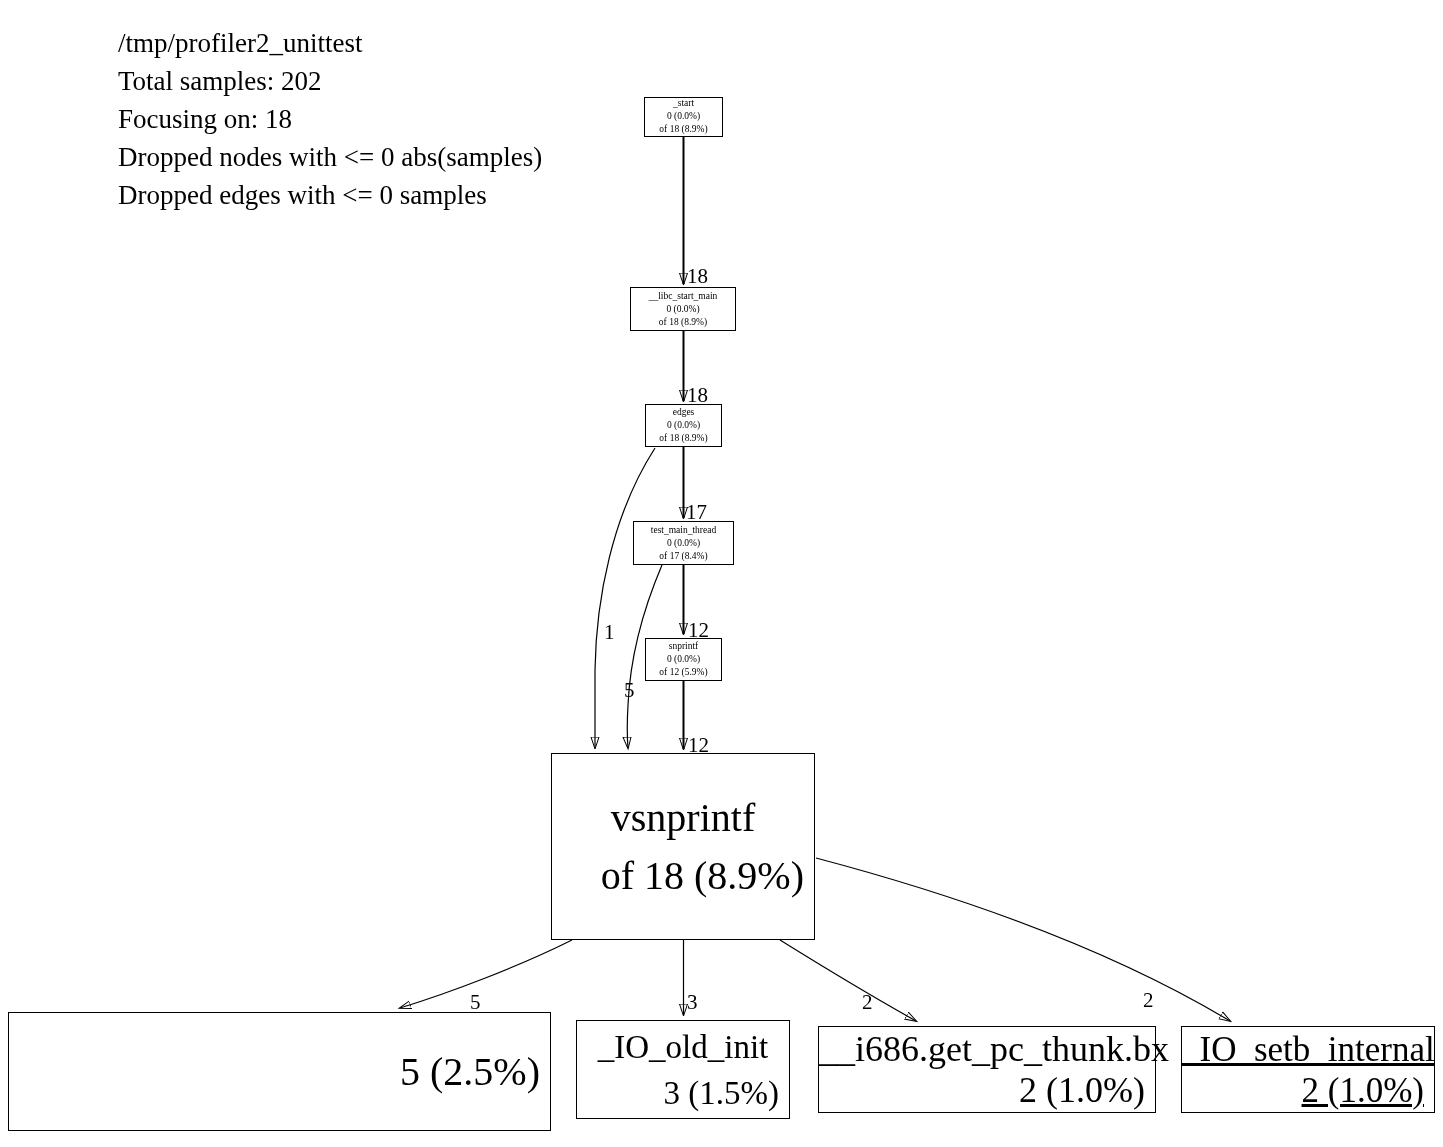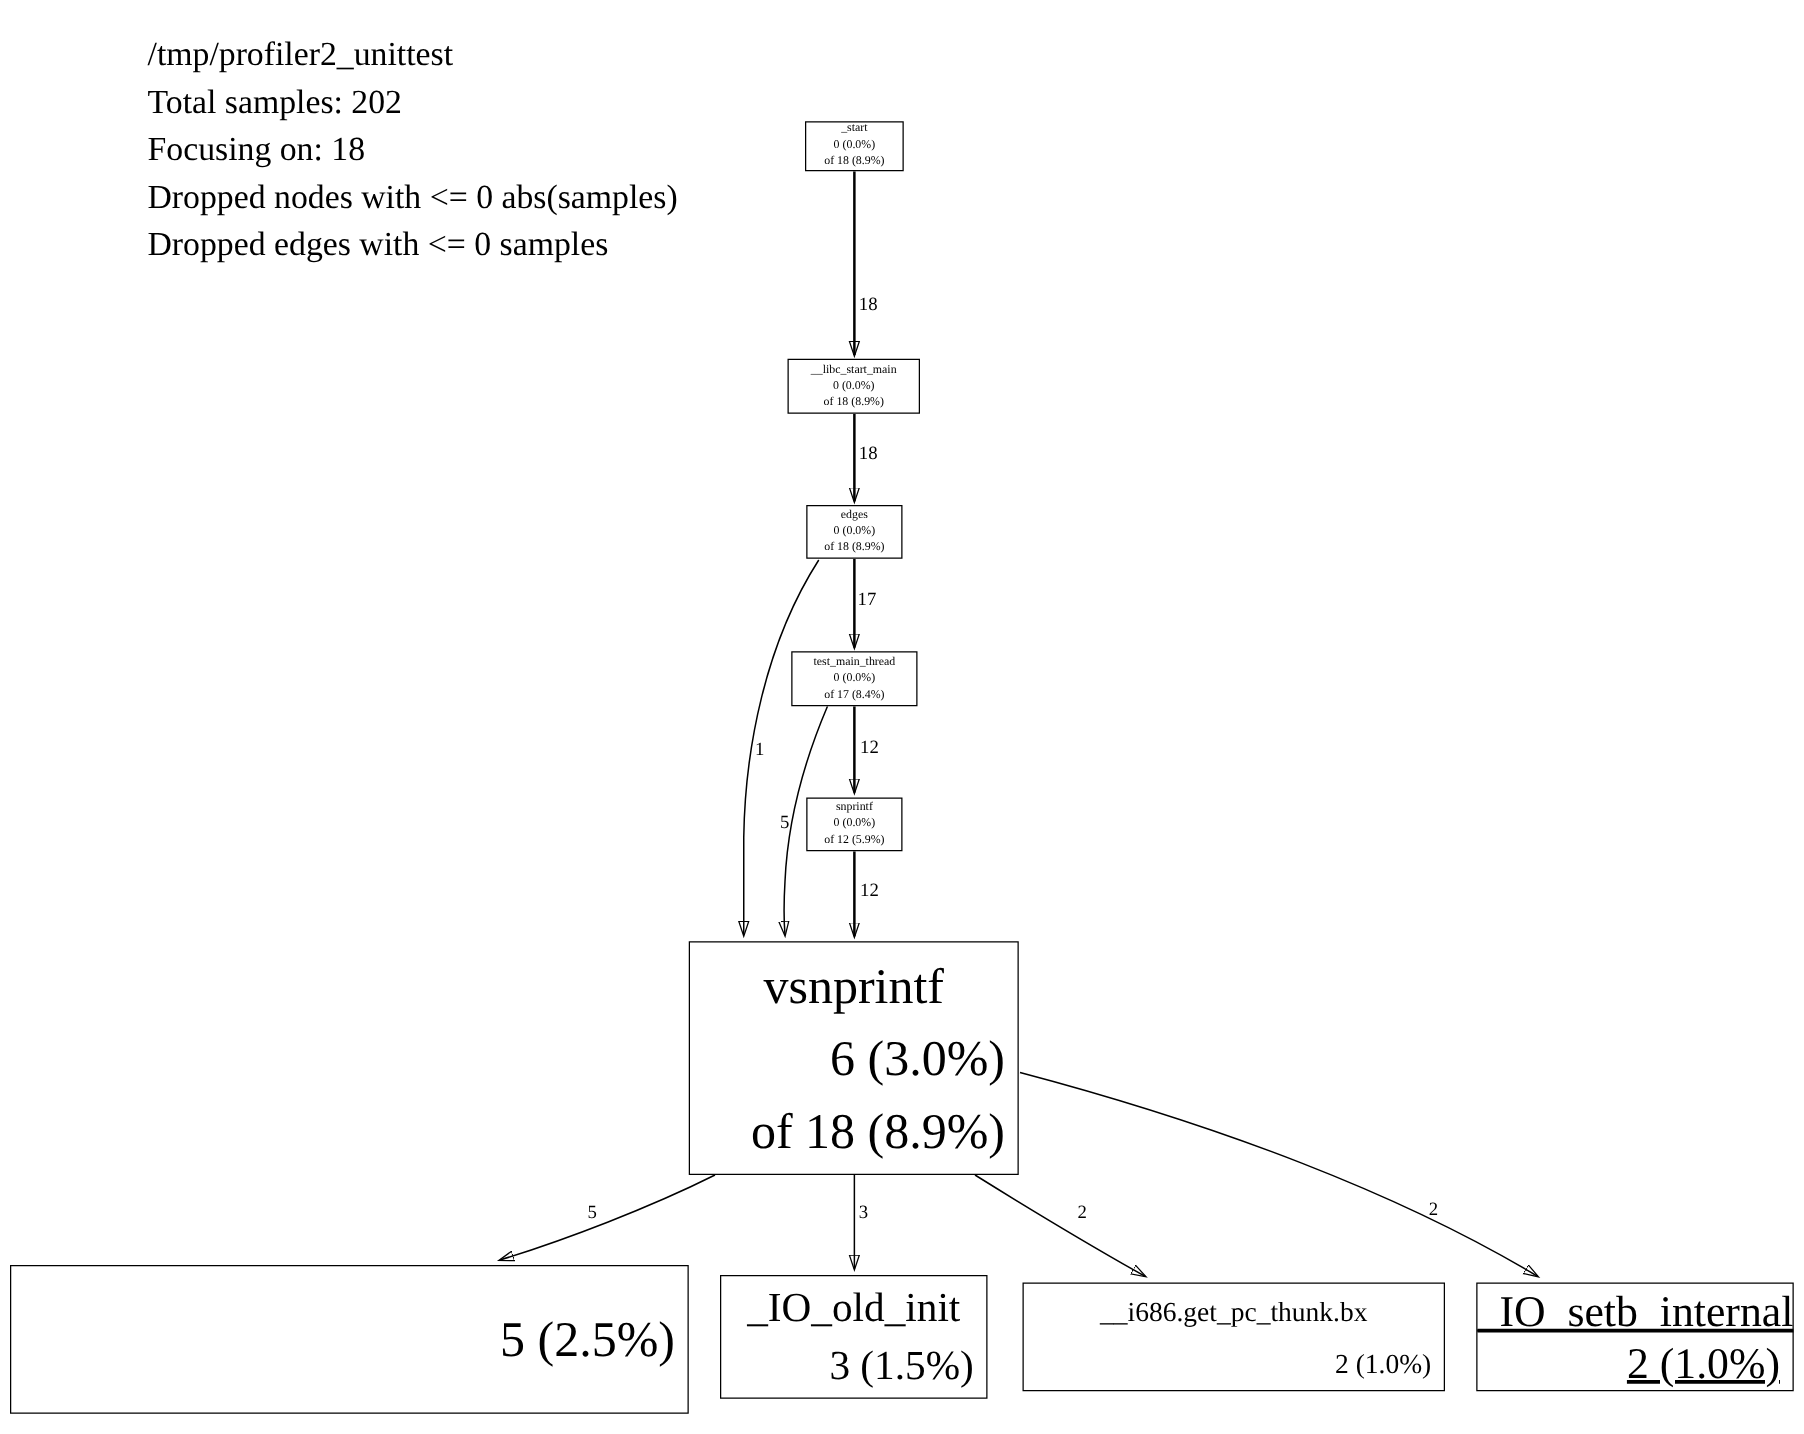--- a/index.html
+++ b/index.html
@@ -48,27 +48,28 @@
     flex-direction: column;
     justify-content: center;
   }
   .node .nline { text-align: center; white-space: nowrap; }
   .node.small  { font-size: 9.5px; line-height: 13px; }
   .node.small .vline { text-align: center; white-space: nowrap; }
   .node.big .vline { text-align: right; padding-right: 10px; white-space: nowrap; }
   .n-vsnprintf { font-size: 40px; line-height: 58px; }
   .n-xsputn    { font-size: 40px; line-height: 54px; }
   .n-oldinit   { font-size: 33px; line-height: 46px; }
-  .n-thunk     { font-size: 22px; line-height: 41px; }
+  .n-thunk     { font-size: 36px; line-height: 41px; }
   .n-setb      { font-size: 35px; line-height: 41px; text-decoration: underline; }
   .elabel {
     position: absolute;
-    font-size: 15px;
+    font-size: 21px;
     line-height: 17px;
     white-space: nowrap;
+    margin-top: 32px;
   }
 </style>
 </head>
 <body>
 
 <div class="canvas">
 
   <div class="hdr">
     <div class="hdr-line">/tmp/profiler2_unittest</div>
     <div class="hdr-line">Total samples: 202</div>
@@ -133,21 +134,20 @@
   </div>
 
   <div class="node small" style="left:645px; top:638px; width:77px; height:43px;">
     <div class="nline">snprintf</div>
     <div class="vline">0 (0.0%)</div>
     <div class="vline">of 12 (5.9%)</div>
   </div>
 
   <div class="node big n-vsnprintf" style="left:551px; top:753px; width:264px; height:187px;">
     <div class="nline">vsnprintf</div>
-    <div class="vline">6 (3.0%)</div>
     <div class="vline">of 18 (8.9%)</div>
   </div>
 
   <div class="node big n-xsputn" style="left:8px; top:1012px; width:543px; height:119px;">
     <div class="vline">5 (2.5%)</div>
   </div>
 
   <div class="node big n-oldinit" style="left:576px; top:1020px; width:214px; height:99px;">
     <div class="nline">_IO_old_init</div>
     <div class="vline">3 (1.5%)</div>

